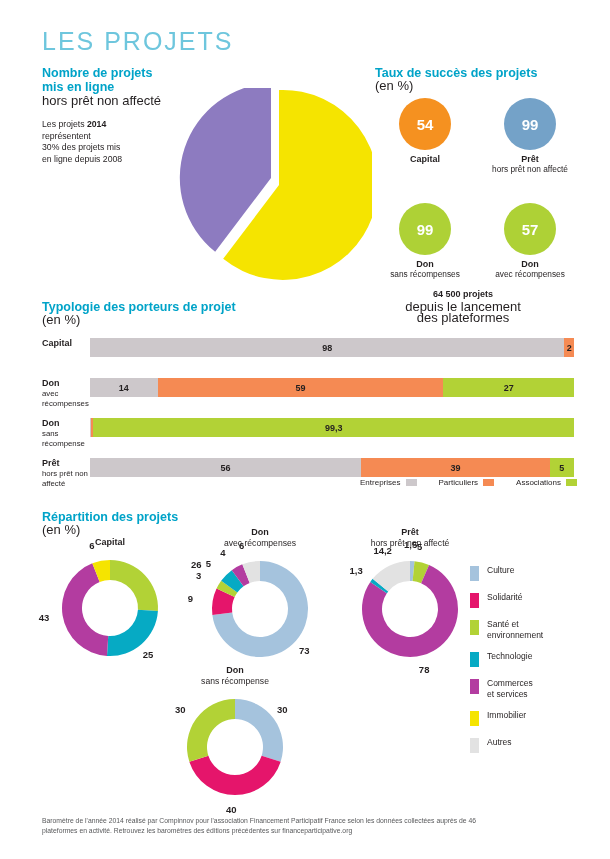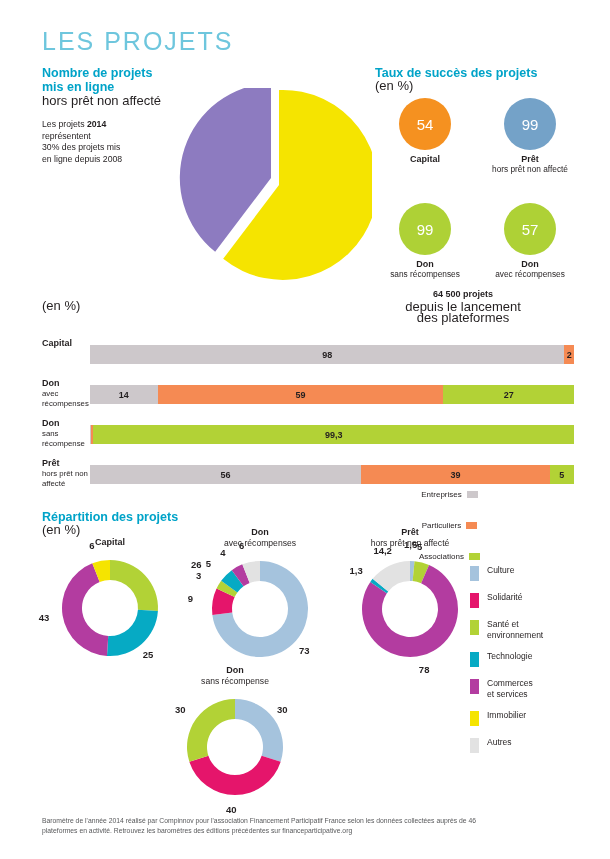--- a/index.html
+++ b/index.html
@@ -46,33 +46,33 @@
   #pie-lbl-yellow .l1 { font-size:9px; font-weight:bold; display:block; }
   #pie-lbl-yellow .l2 { font-size:13px; display:block; }
   #pie-lbl-yellow .l3 { font-size:13px; display:block; }
 
   
   #block-taux { position:absolute; left:375px; top:66px; width:200px; }
   #bubbles { position:absolute; left:375px; top:98px; width:205px; }
   .bubble-cell { position:absolute; text-align:center; width:100px; }
   .bubble {
     width:52px; height:52px; border-radius:50%;
-    margin:0 auto; color:#fff; font-size:15px; font-weight:normal;
+    margin:0 auto; color:#fff; font-size:15px; font-weight:bold;
     display:flex; align-items:center; justify-content:center;
   }
   .bubble-name { font-size:9px; font-weight:bold; margin-top:4px; }
   .bubble-sub  { font-size:8.3px; font-weight:normal; }
 
   
   #block-typo { position:absolute; left:42px; top:300px; width:530px; }
   .bar-row { position:absolute; left:0; width:530px; height:20px; }
   .bar-label { position:absolute; left:0; top:0; width:50px; text-align:left; }
   .bar-label .n { font-size:9px; font-weight:bold; line-height:11px; display:block; }
   .bar-label .s { font-size:7.8px; font-weight:normal; line-height:9.5px; display:block; }
-  .bar-track { position:absolute; left:48px; top:7px; width:484px; height:19px; display:flex; }
+  .bar-track { position:absolute; left:48px; top:0; width:484px; height:19px; display:flex; }
   .bar-seg {
     height:19px; display:flex; align-items:center; justify-content:center;
     font-size:9px; font-weight:bold; color:#231f20; overflow:hidden;
   }
   .legend-row { position:absolute; left:280px; width:255px; display:flex;
                 justify-content:flex-end; gap:22px; align-items:center; }
   .legend-item { display:flex; align-items:center; gap:5px; font-size:8px; color:#231f20; }
   .legend-swatch { width:11px; height:7px; display:inline-block; }
 
   
@@ -155,20 +155,21 @@
       <div class="bubble-sub">sans récompenses</div>
     </div>
     <div class="bubble-cell" style="left:105px; top:105px;">
       <div class="bubble" style="background: rgb(174, 209, 54);">57</div>
       <div class="bubble-name">Don</div>
       <div class="bubble-sub">avec récompenses</div>
     </div>
   </div>
 
   <div id="block-typo">
+    <div class="sect-title">Typologie des porteurs de projet</div>
     <div class="sect-sub">(en %)</div>
 
     <div class="bar-row" id="typo-row-0" style="top:38px;">
       <div class="bar-label">
         <span class="n">Capital</span>
         <span class="s"></span>
       </div>
       <div class="bar-track">
           <div class="bar-seg" style="width: 98%; background: rgb(205, 200, 203);">
             <span>98</span>
@@ -222,21 +223,21 @@
           </div>
           <div class="bar-seg" style="width: 39%; background: rgb(245, 138, 83);">
             <span>39</span>
           </div>
           <div class="bar-seg" style="width: 5%; background: rgb(178, 210, 54);">
             <span>5</span>
           </div>
         </div>
     </div>
 
-    <div class="legend-row" id="typo-legend" style="top:190px;flex-direction:column;">
+    <div class="legend-row" id="typo-legend" style="top:178px;">
         <div class="legend-item">
           <span>Entreprises</span>
           <span class="legend-swatch" style="background: rgb(205, 200, 203);"></span>
         </div>
         <div class="legend-item">
           <span>Particuliers</span>
           <span class="legend-swatch" style="background: rgb(245, 138, 83);"></span>
         </div>
         <div class="legend-item">
           <span>Associations</span>

